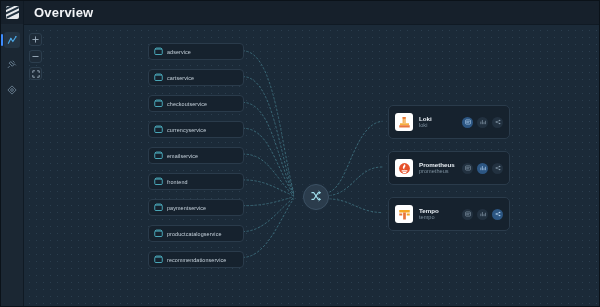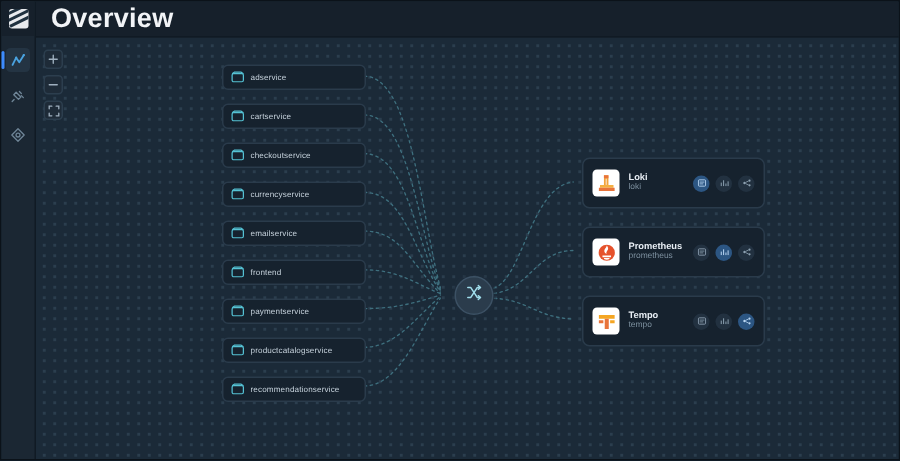--- a/index.html
+++ b/index.html
@@ -95,21 +95,21 @@
     flex: 0 0 23px;
     background: #16202b;
     display: flex;
     align-items: center;
     padding-left: 10px;
     border-bottom: 1px solid #101a24;
     position: relative;
     z-index: 4;
   }
   .topbar-title {
-    font-size: 18px;
+    font-size: 13px;
     font-weight: bold;
     color: #f2f4f7;
     letter-spacing: 0.2px;
   }
 
   
   .canvas {
     flex: 1;
     position: relative;
     background-color: #1b2a38;

